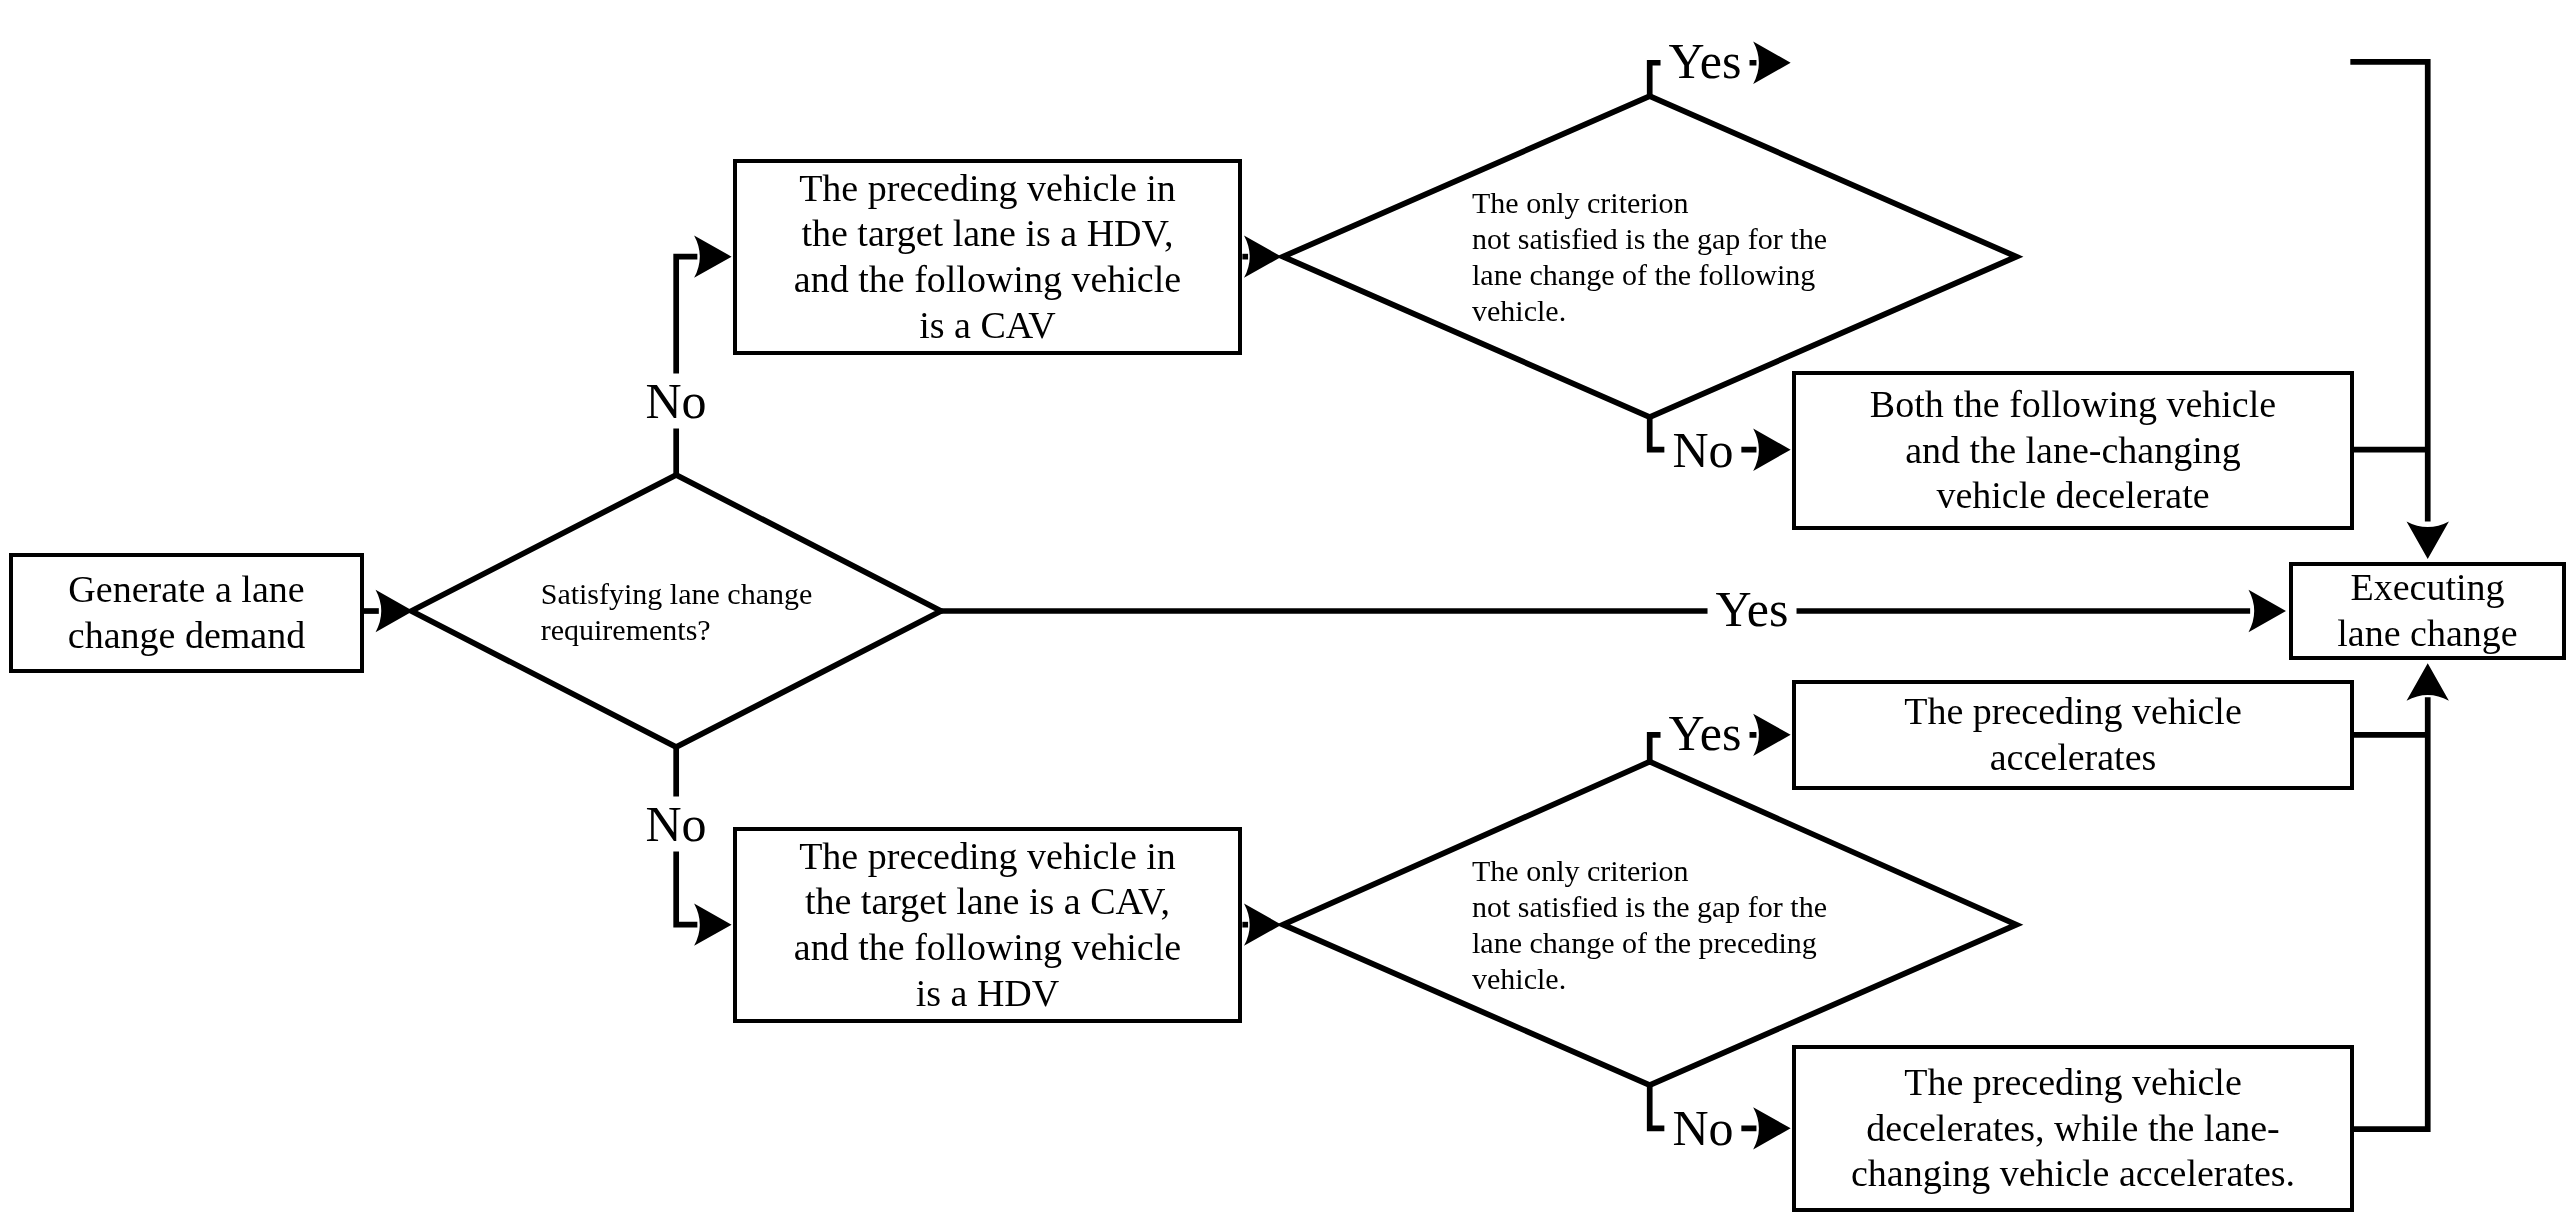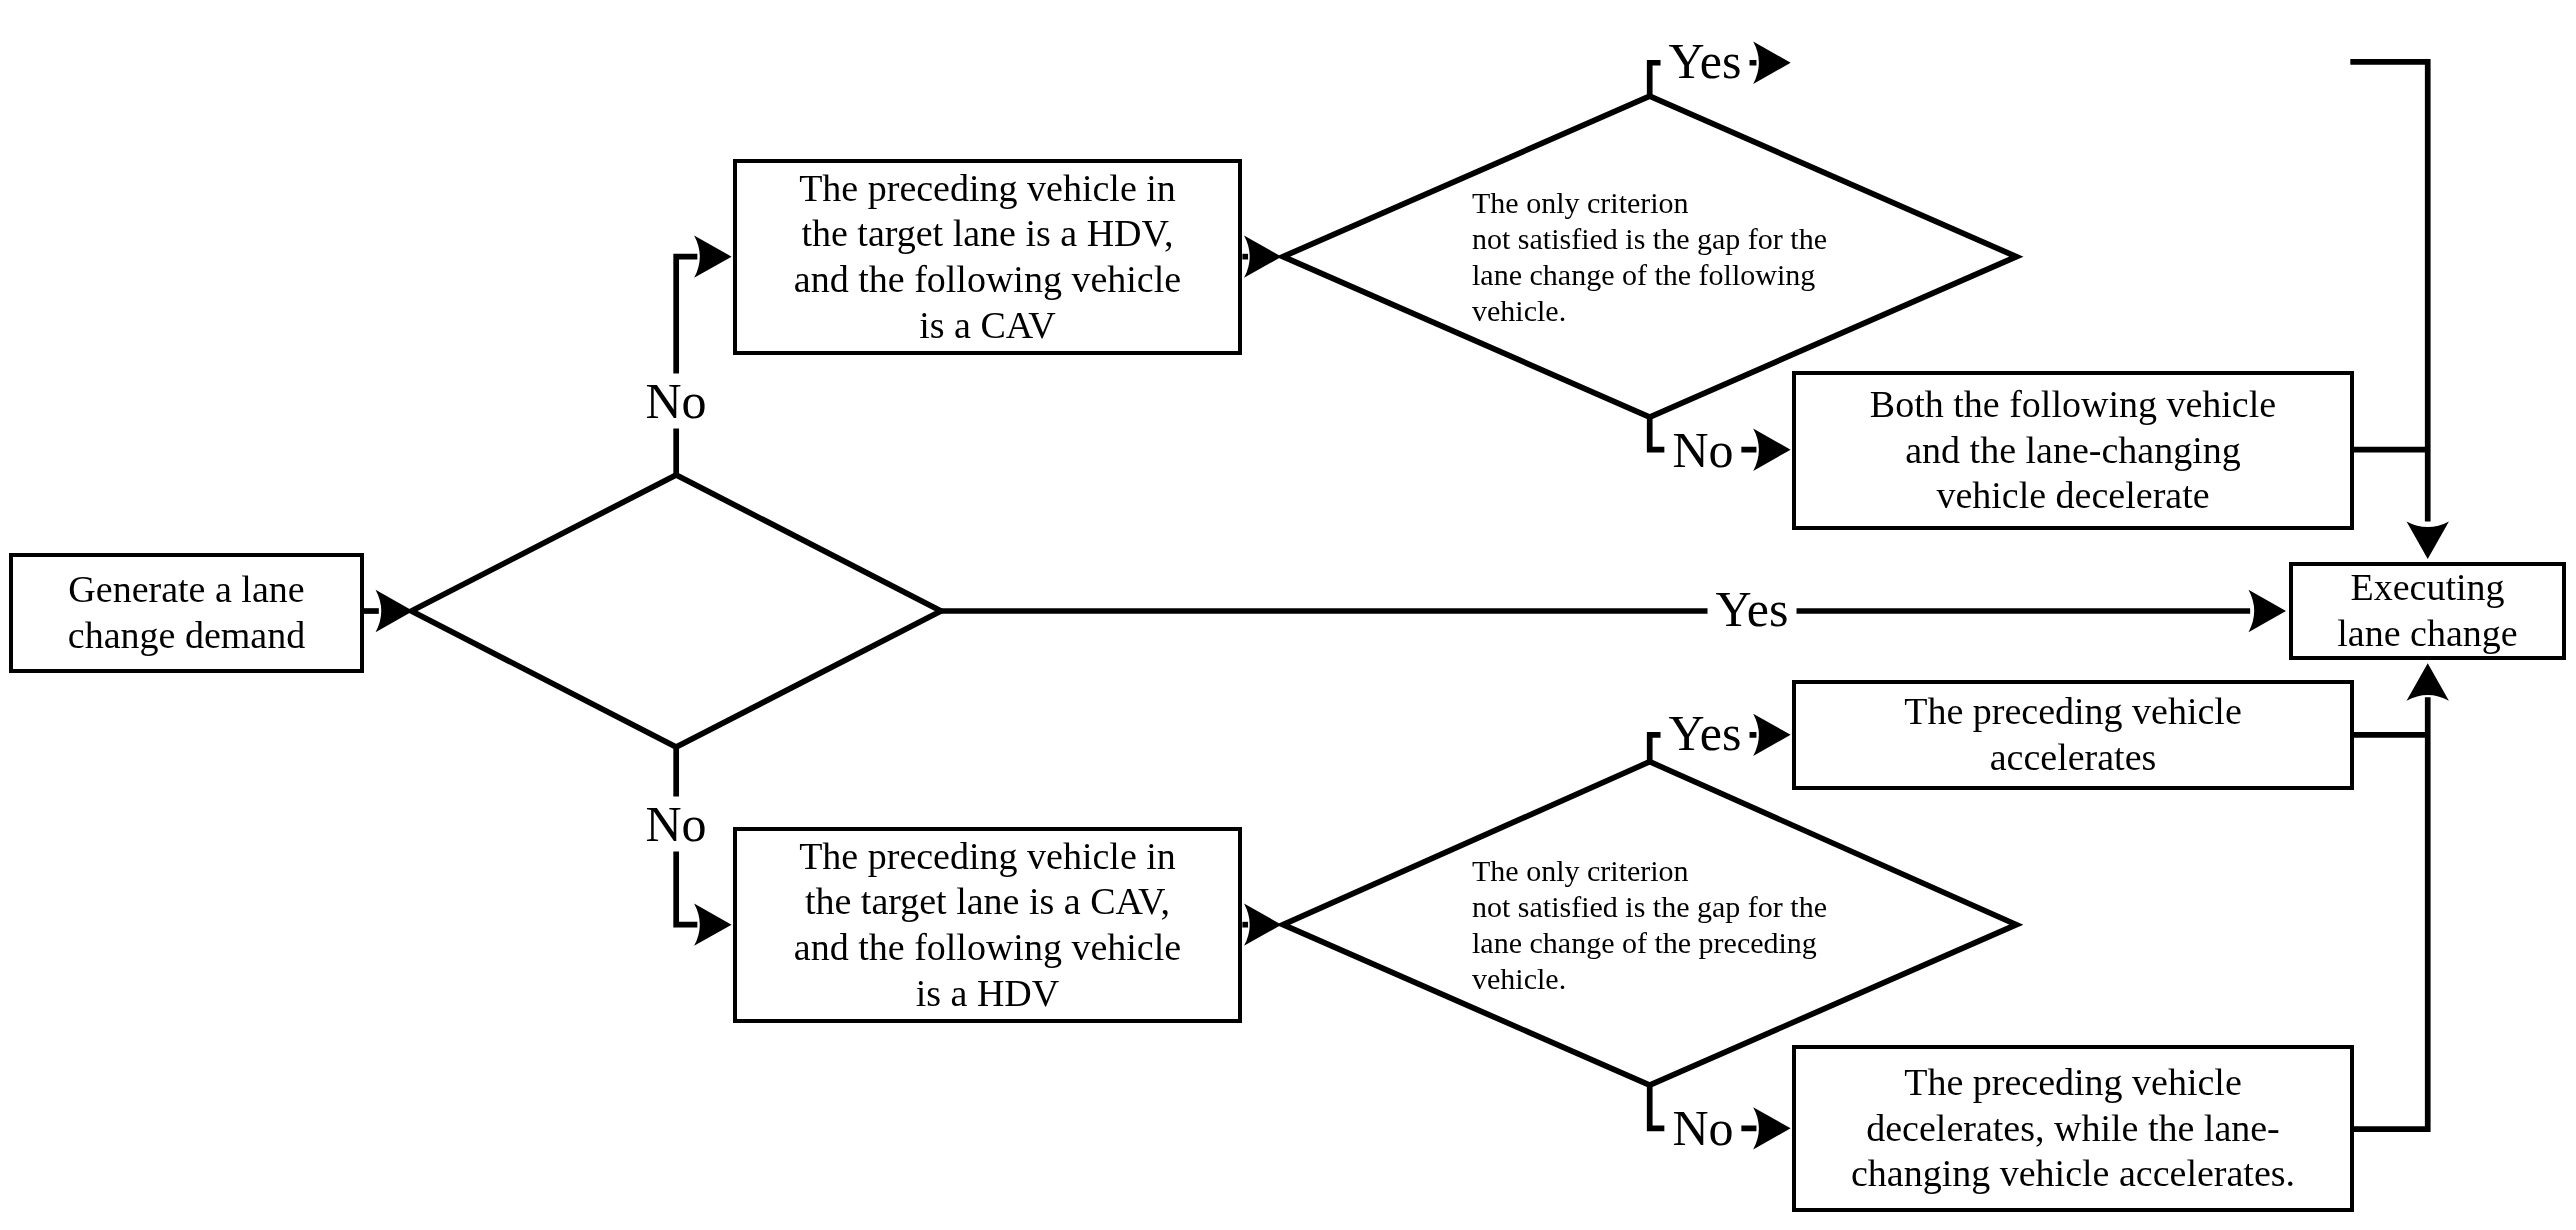--- a/index.html
+++ b/index.html
@@ -120,20 +120,22 @@
 and the following vehicle
 is a HDV</div>
 
   <div class="node" style="left:1792px; top:680px; width:562px; height:110px;">The preceding vehicle
 accelerates</div>
 
   <div class="node" style="left:1792px; top:1045px; width:562px; height:167px;">The preceding vehicle
 decelerates, while the lane-
 changing vehicle accelerates.</div>
 
+  <div class="diamond-text" style="left:432px; top:538px; width:489px; height:147px;">Satisfying lane change
+requirements?</div>
 
   <div class="diamond-text" style="left:1348px; top:155px; width:603px; height:204px;">The only criterion
 not satisfied is the gap for the
 lane change of the following
 vehicle.</div>
 
   <div class="diamond-text" style="left:1348px; top:823px; width:603px; height:204px;">The only criterion
 not satisfied is the gap for the
 lane change of the preceding
 vehicle.</div>

